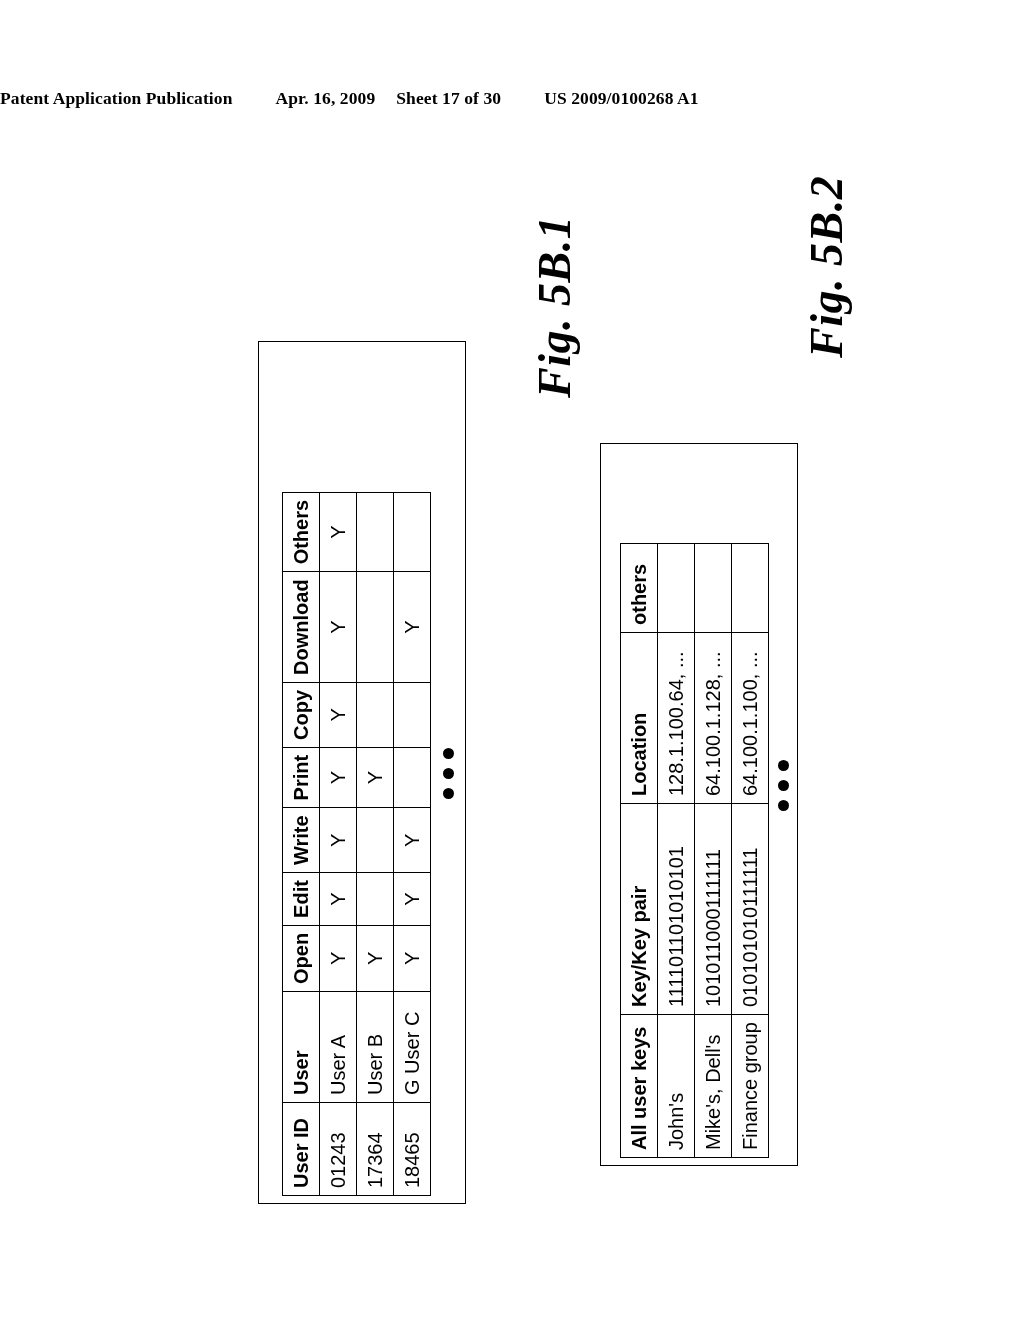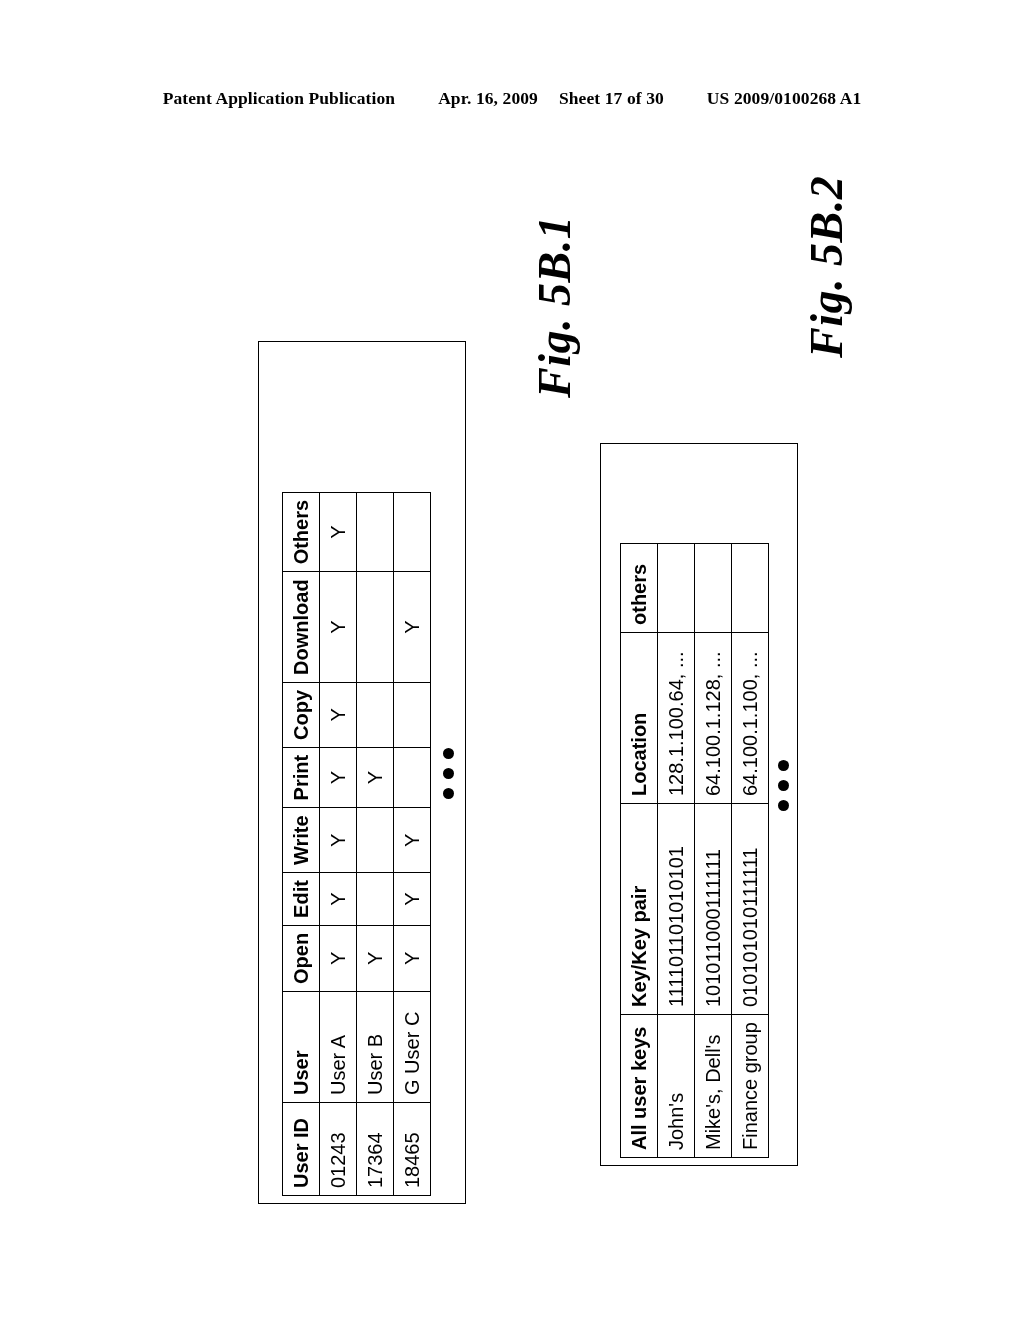--- a/index.html
+++ b/index.html
@@ -15,21 +15,21 @@
     color: #000000;
     overflow: hidden;
   }
 
   
   .page-header {
     position: absolute;
     top: 88px;
     left: 0;
     width: 1024px;
-    text-align: center;
+    text-align: left;
     font-family: "Liberation Serif", serif;
     font-weight: bold;
     font-size: 17.5px;
     letter-spacing: 0.1px;
     white-space: nowrap;
   }
   .page-header .seg { display: inline-block; }
   .gap-lg { display: inline-block; width: 34px; }
   .gap-sm { display: inline-block; width: 12px; }
 

